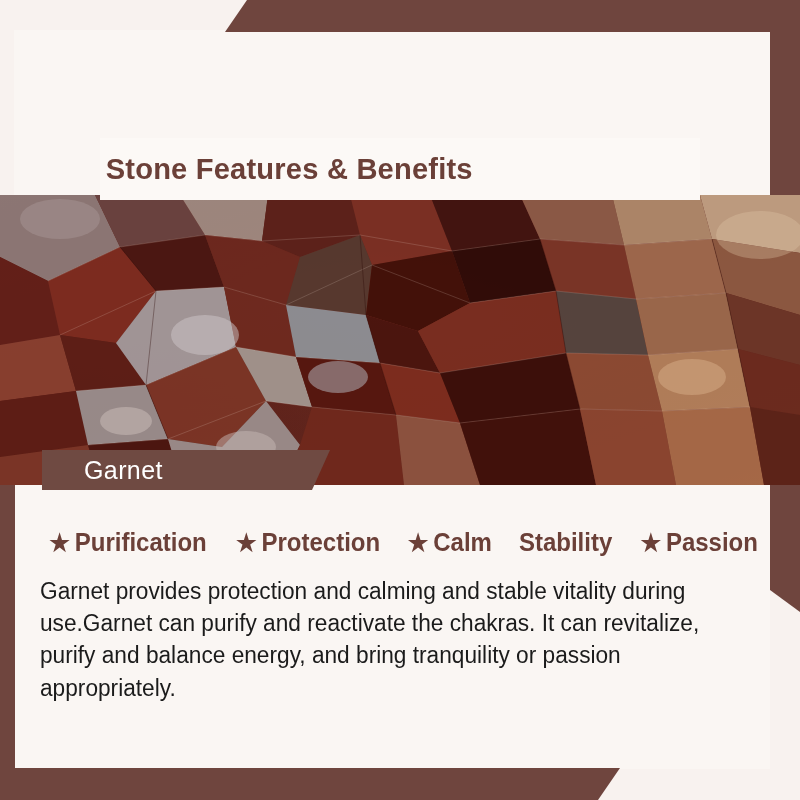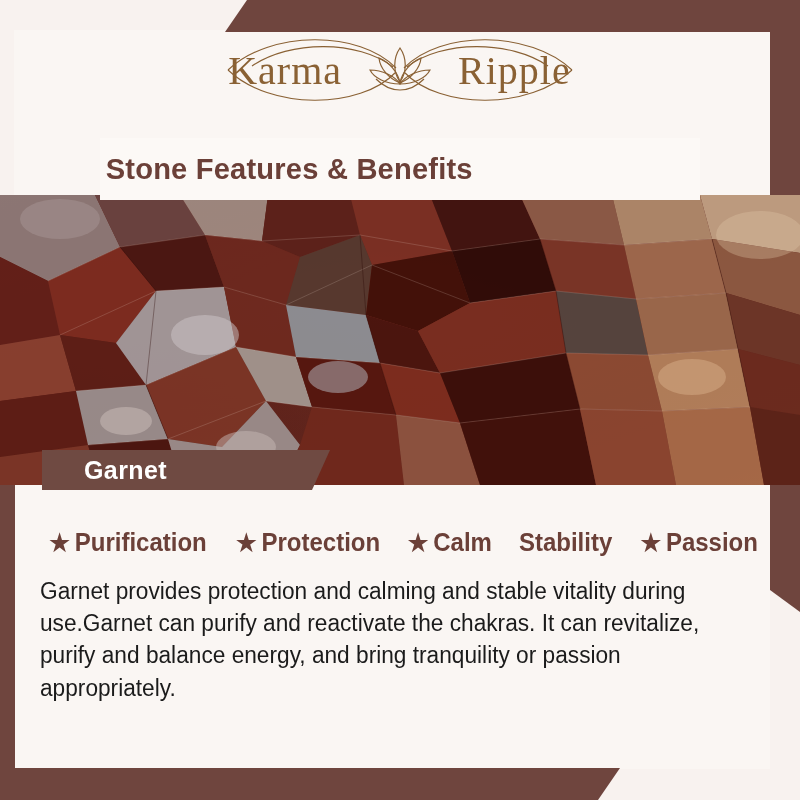--- a/index.html
+++ b/index.html
@@ -86,21 +86,21 @@
     min-width:200px;
     background:#6f4a42;
     display:flex;align-items:center;
     padding:0 46px 0 42px;
     clip-path:polygon(0 0, 100% 0, calc(100% - 18px) 100%, 0 100%);
     z-index:3;
   }
   .name-tag-text{
     color:#ffffff;
     font-size:25px;
-    font-weight:bold;
+    font-weight:normal;
     letter-spacing:.4px;
   }
 
   
   .keywords{
     position:absolute;left:46px;right:40px;top:528px;
     display:flex;align-items:center;flex-wrap:nowrap;
     justify-content:space-between;
   }
   .kw{
@@ -134,42 +134,20 @@
 
 <div id="poster">
 
   <div class="paper"></div>
 
   <div class="band band-top"></div>
   <div class="band band-right"></div>
   <div class="band band-left"></div>
   <div class="band band-bottom"></div>
 
-  <div class="logo-wrap">
-    <svg class="logo-svg" width="420" height="96" viewBox="0 0 420 96">
-      <g fill="none" stroke="#8a6134" stroke-width="1.1">
-        <path d="M38 48 C 80 8, 170 8, 206 46"></path>
-        <path d="M38 48 C 80 88, 170 88, 206 50"></path>
-        <path d="M382 48 C 340 8, 250 8, 214 46"></path>
-        <path d="M382 48 C 340 88, 250 88, 214 50"></path>
-        <path d="M62 44 C 100 18, 168 18, 203 45"></path>
-        <path d="M358 44 C 320 18, 252 18, 217 45"></path>
-      </g>
-      <g fill="none" stroke="#8a6134" stroke-width="1.2">
-        <path d="M210 60 C 203 50, 203 36, 210 26 C 217 36, 217 50, 210 60 Z"></path>
-        <path d="M210 61 C 198 56, 190 46, 189 36 C 199 40, 208 50, 210 61 Z"></path>
-        <path d="M210 61 C 222 56, 230 46, 231 36 C 221 40, 212 50, 210 61 Z"></path>
-        <path d="M210 62 C 196 62, 184 56, 180 48 C 192 48, 205 54, 210 62 Z"></path>
-        <path d="M210 62 C 224 62, 236 56, 240 48 C 228 48, 215 54, 210 62 Z"></path>
-        <path d="M186 57 C 194 65, 202 68, 210 68 C 218 68, 226 65, 234 57"></path>
-      </g>
-      <text class="logo-text" x="152" y="62" text-anchor="end">Karma</text>
-      <text class="logo-text" x="268" y="62" text-anchor="start">Ripple</text>
-    </svg>
-  </div>
 
   <div class="photo">
     <svg viewBox="0 0 800 290" preserveAspectRatio="none">
       <defs>
         <linearGradient id="bg1" x1="0" y1="0" x2="1" y2="1">
           <stop offset="0" stop-color="#6d2f26"></stop>
           <stop offset=".45" stop-color="#5a1f18"></stop>
           <stop offset="1" stop-color="#74342a"></stop>
         </linearGradient>
         <radialGradient id="glow" cx=".5" cy=".4" r=".7">

